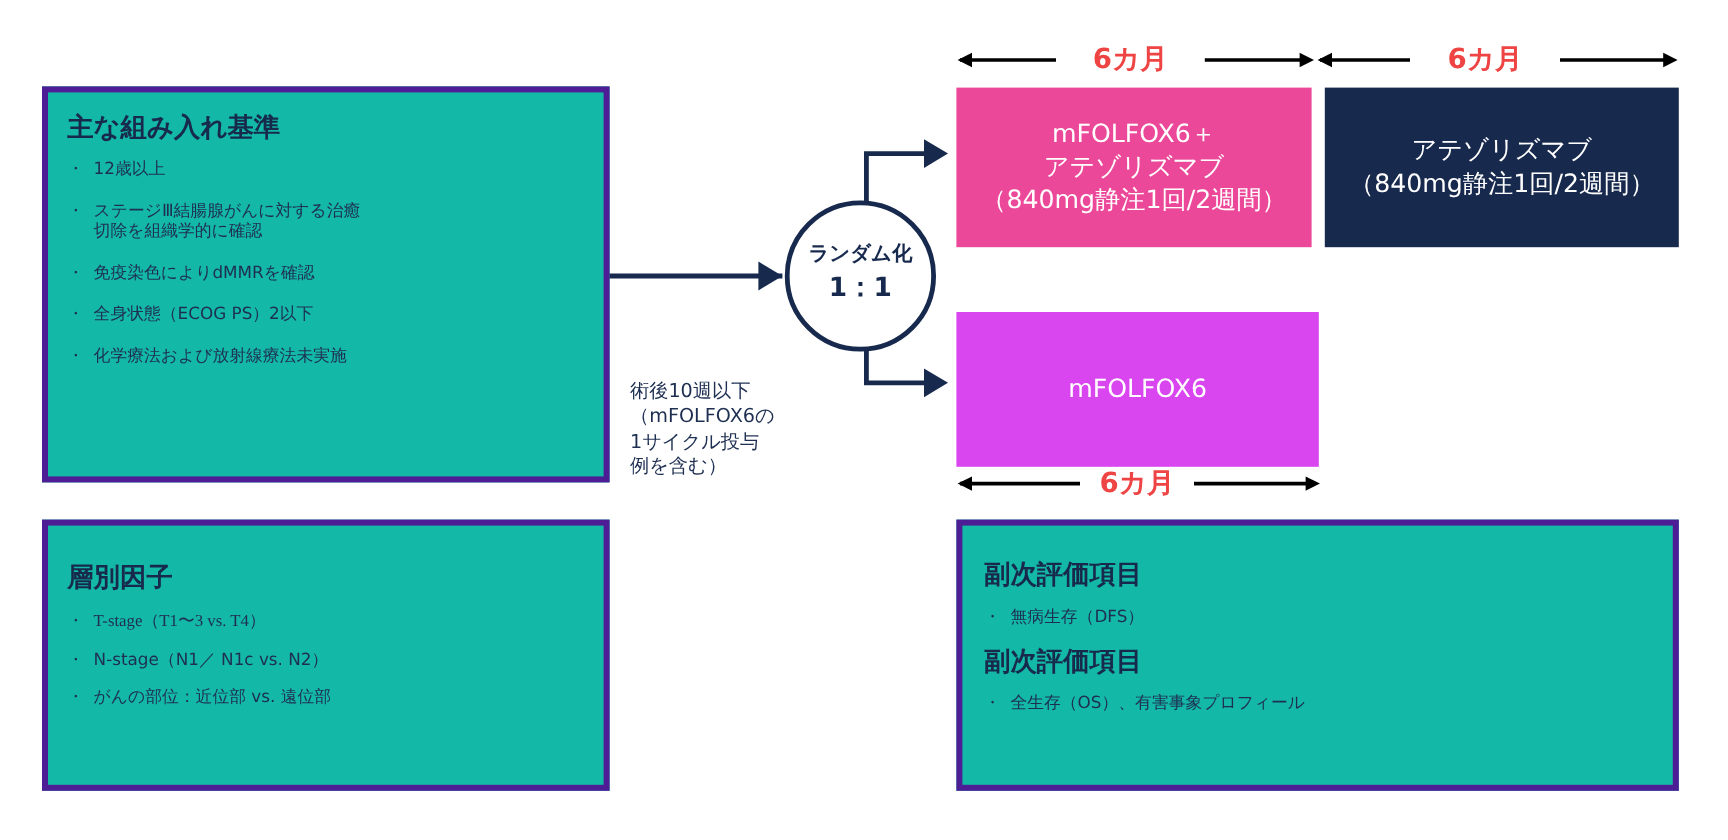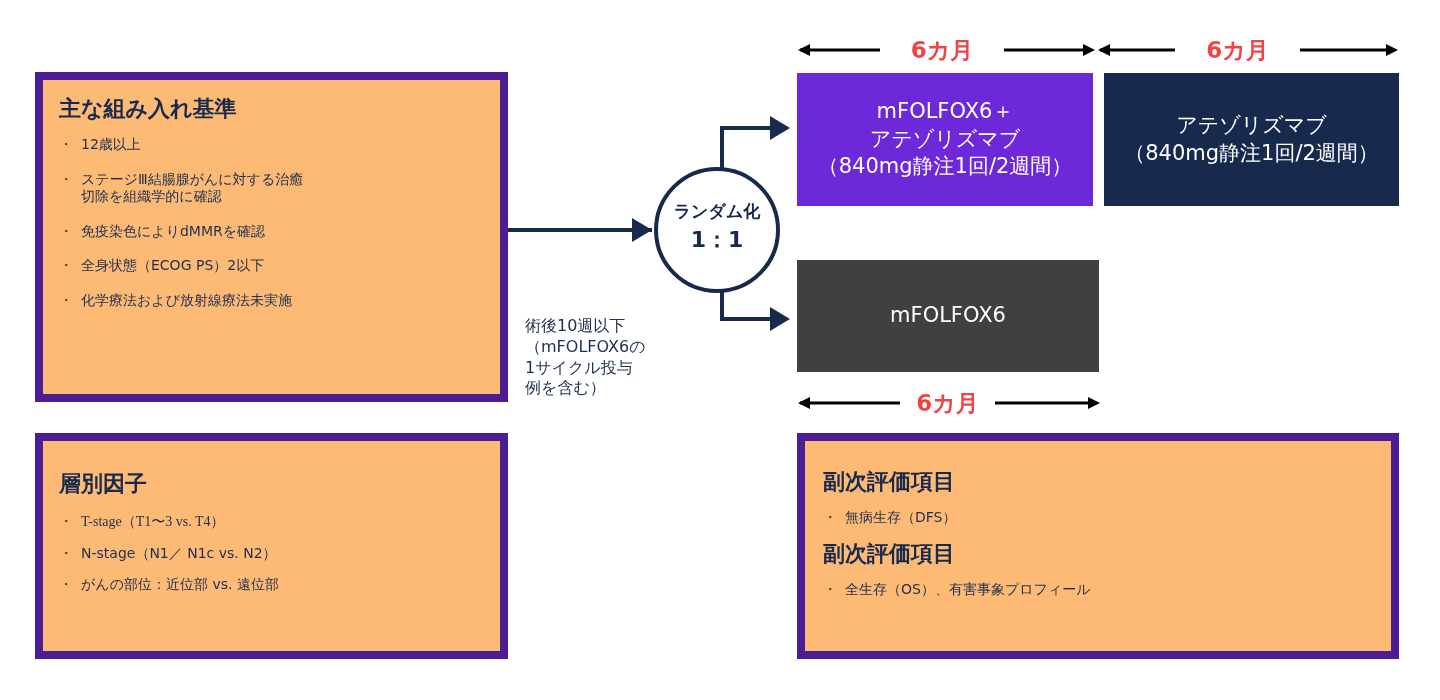--- a/index.html
+++ b/index.html
@@ -1,18 +1,18 @@
 <!DOCTYPE html>
 <html><head>
 <meta charset="utf-8">
 <style>
   html, body { margin:0; padding:0; background:#ffffff; }
   body { width:1440px; height:700px; position:relative; overflow:hidden;
          font-family: "DejaVu Sans", "Liberation Sans", sans-serif; color:#1a2b4c; }
-  .box { position:absolute; background:#fdba74; border:8px solid #4c1d95; box-sizing:border-box; }
+  .box { position:absolute; background:#14b8a6; border:5px solid #4c1d95; box-sizing:border-box; }
   .box h3 { margin:0; font-size:22px; font-weight:bold; color:#17294d; }
   .item { font-size:14px; color:#1e2f52; line-height:1.25; }
   .item .dot { display:inline-block; width:22px; }
   .arm { position:absolute; color:#ffffff; display:flex; flex-direction:column; align-items:center; justify-content:center; text-align:center; font-size:21px; line-height:1.32; box-sizing:border-box; }
   .dark { background:#17294d; }
   .green { background:#148562; }
   .dur { position:absolute; height:40px; }
   .dur .lbl { position:absolute; top:0; left:0; right:0; text-align:center; font-size:23px; font-weight:bold; color:#ef4444; line-height:40px; }
   .dur .lbl span { background:#fff; padding:0 12px; }
   svg { position:absolute; left:0; top:0; }
@@ -95,30 +95,30 @@
 <div class="dur" style="left:880px; top:30px; width:124px;">
   <div class="lbl"><span>6カ月</span></div>
 </div>
 <div class="dur" style="left:1175px; top:30px; width:125px;">
   <div class="lbl"><span>6カ月</span></div>
 </div>
 <div class="dur" style="left:900px; top:383px; width:95px;">
   <div class="lbl"><span>6カ月</span></div>
 </div>
 
-<div class="arm dark" style="left: 797px; top: 73px; width: 296px; height: 133px; background: #6d28d9;">
+<div class="arm dark" style="left: 797px; top: 73px; width: 296px; height: 133px; background: #ec4899;">
   <div>mFOLFOX6＋</div>
   <div>アテゾリズマブ</div>
   <div>（840mg静注1回/2週間）</div>
 </div>
 <div class="arm dark" style="left: 1104px; top: 73px; width: 295px; height: 133px; background: rgb(23, 41, 77);">
   <div>アテゾリズマブ</div>
   <div>（840mg静注1回/2週間）</div>
 </div>
-<div class="arm green" style="left: 797px; top: 260px; width: 302px; height: 112px; background: #404040;">
+<div class="arm green" style="left: 797px; top: 260px; width: 302px; height: 129px; background: #d946ef;">
   <div>mFOLFOX6</div>
 </div>
 
 <div class="box" style="left:797px; top:433px; width:602px; height:226px; padding:26px 14px 0 18px;">
   <h3 style="margin-bottom:12px;">副次評価項目</h3>
   <div class="item" style="margin-bottom:12px;"><span class="dot">・</span><span>無病生存（DFS）</span></div>
   <h3 style="margin-bottom:12px;">副次評価項目</h3>
   <div class="item"><span class="dot">・</span><span>全生存（OS）、有害事象プロフィール</span></div>
 </div>
 

